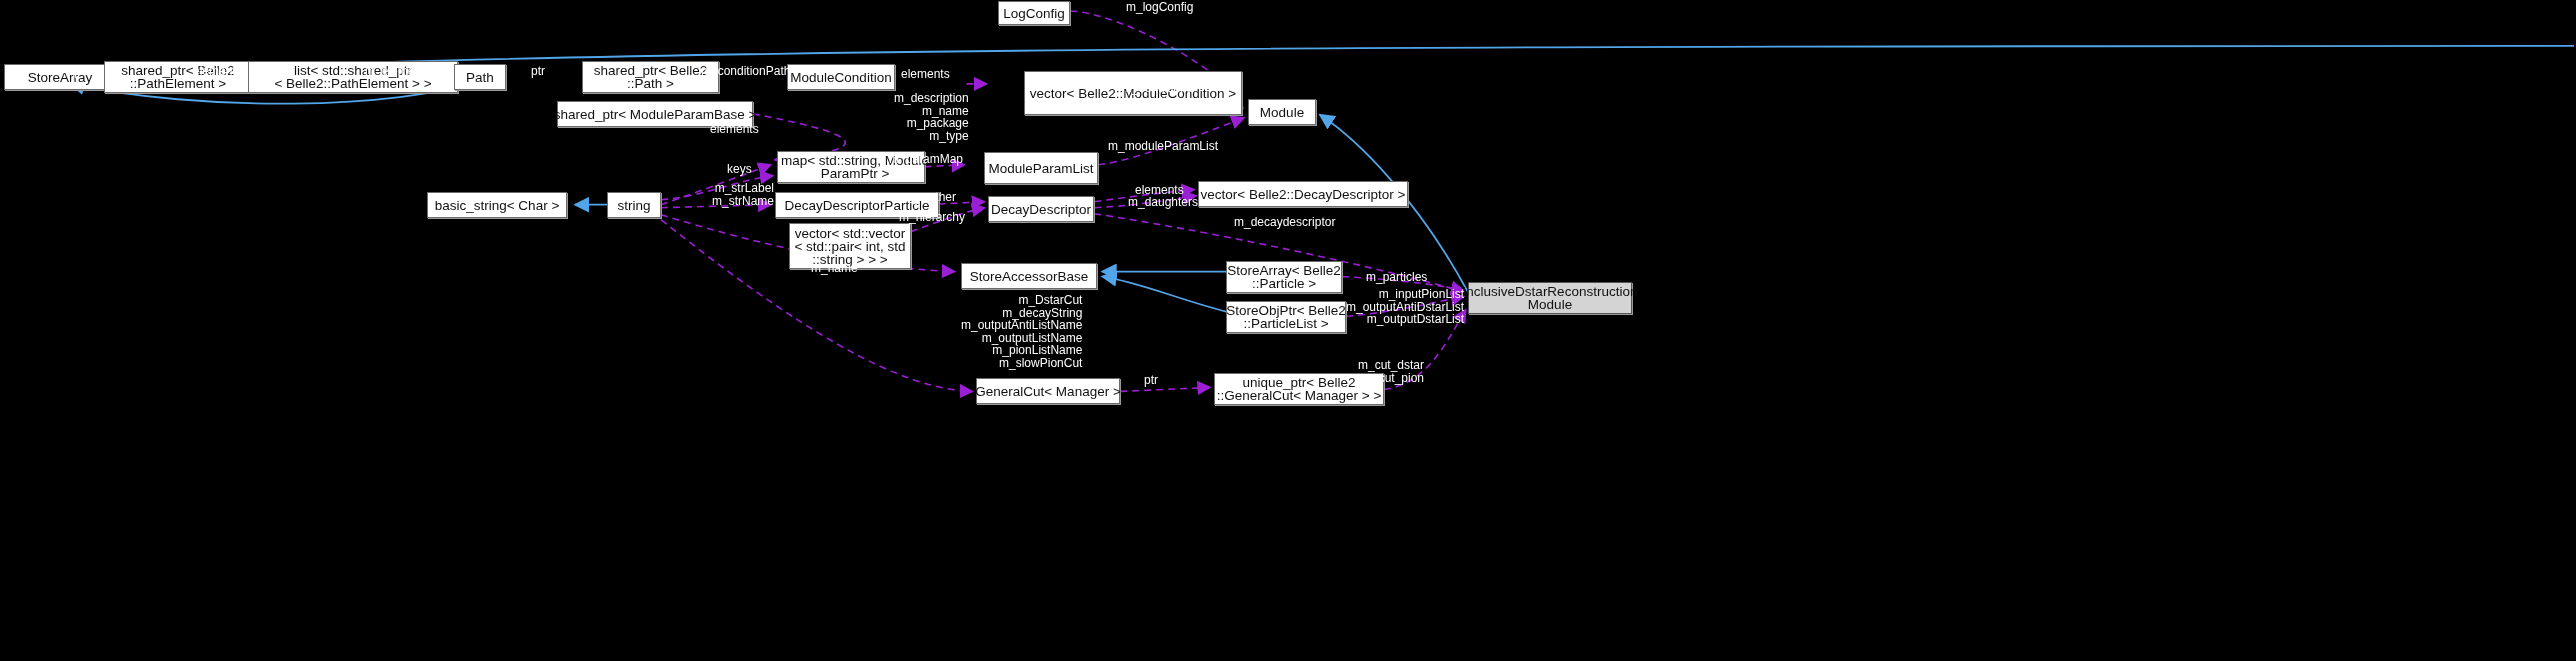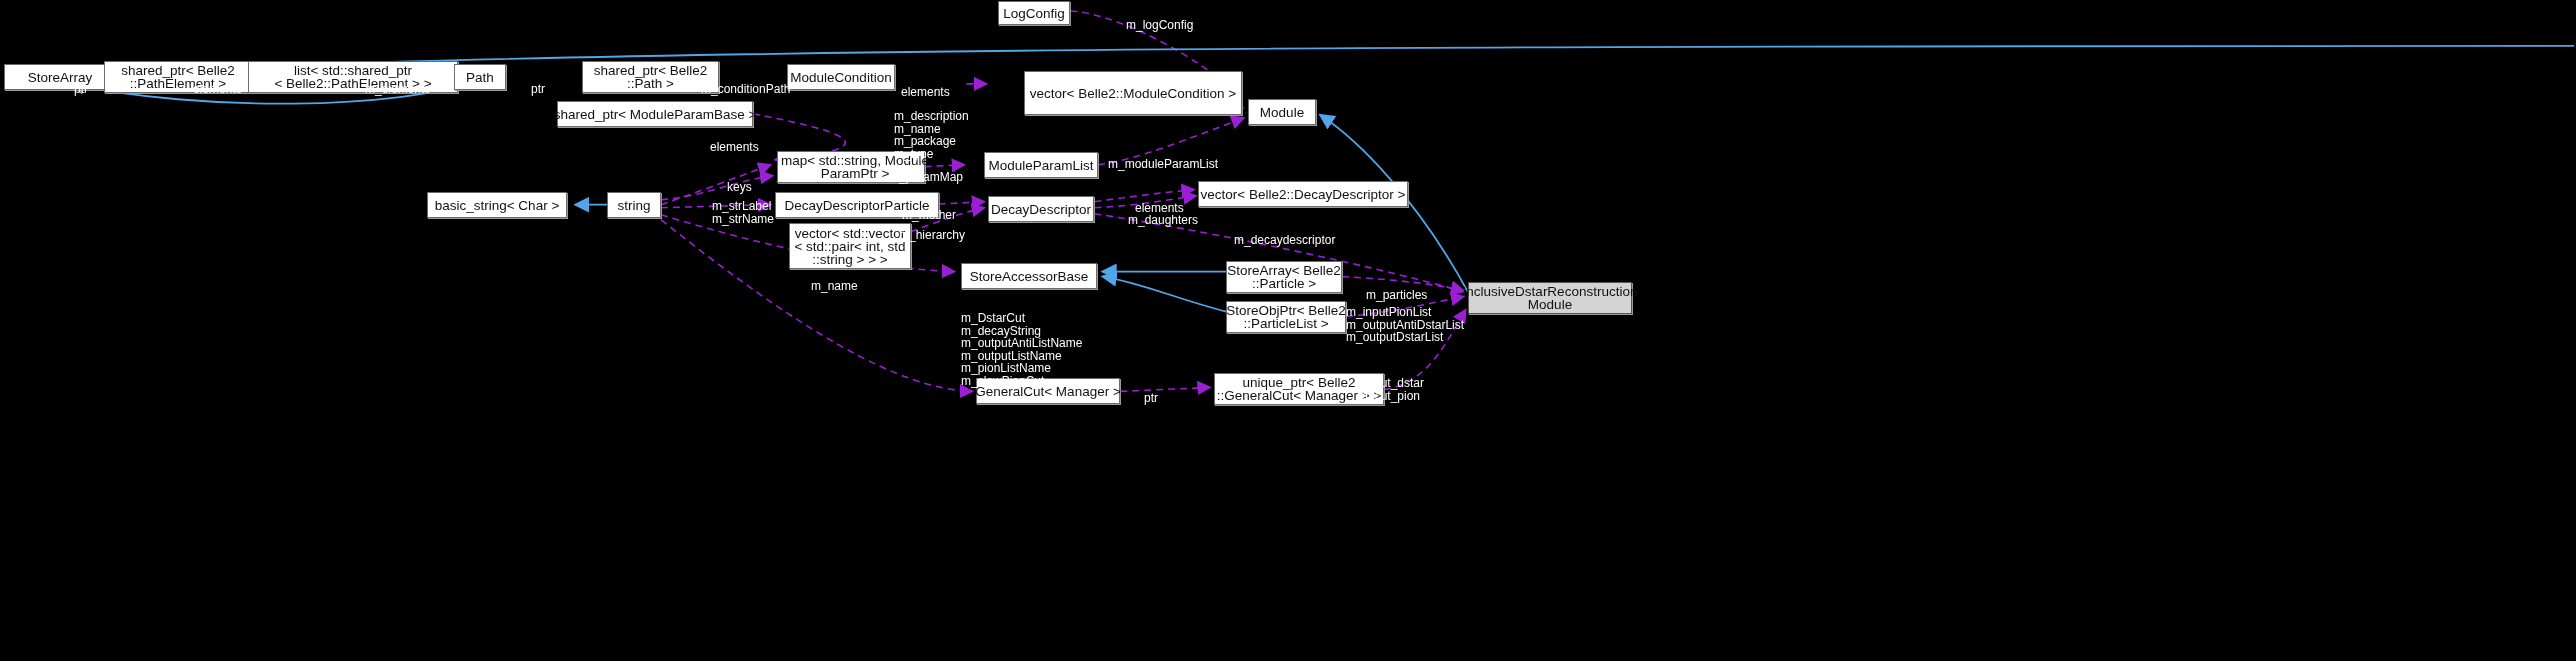--- a/index.html
+++ b/index.html
@@ -5,21 +5,21 @@
   html,body{margin:0;padding:0;background:#000;}
   #stage{position:relative;width:2576px;height:662px;background:#000;
          font-family:"Liberation Sans","DejaVu Sans",sans-serif;overflow:hidden;}
   svg#wires{position:absolute;left:0;top:0;width:2576px;height:662px;pointer-events:none;}
   .node{position:absolute;background:#fff;border:1px solid #6b6b6b;
         box-shadow:1px 1px 0 #9a9a9a;color:#111;
         display:flex;align-items:center;justify-content:center;text-align:center;
         font-size:13.5px;line-height:13px;white-space:pre;box-sizing:border-box;}
   .node.accent{background:#d4d4d4;border:1px solid #555;}
   .elab{position:absolute;color:#fff;font-size:12px;line-height:12.5px;
-        white-space:pre;text-align:left;margin-top:18px;}
+        white-space:pre;text-align:right;}
 </style>
 </head>
 <body>
 
 <div id="stage">
 
   <svg id="wires" viewBox="0 0 2580 663">
     <defs>
       <marker id="ah-p" markerWidth="9" markerHeight="9" refX="8" refY="4.5" orient="auto">
         <path d="M0,0 L9,4.5 L0,9 z" fill="#9b1fd4"></path>
@@ -73,21 +73,21 @@
 &lt; Belle2::PathElement &gt; &gt;</div>
       <div class="node" style="left: 454px; top: 64px; width: 52px; height: 26px;">Path</div>
       <div class="node" style="left: 582px; top: 61px; width: 137px; height: 32px;">shared_ptr&lt; Belle2
 ::Path &gt;</div>
       <div class="node" style="left: 787px; top: 64px; width: 108px; height: 26px;">ModuleCondition</div>
       <div class="node" style="left: 1024px; top: 71px; width: 218px; height: 44px;">vector&lt; Belle2::ModuleCondition &gt;</div>
       <div class="node" style="left: 1248px; top: 99px; width: 68px; height: 26px;">Module</div>
       <div class="node" style="left: 557px; top: 101px; width: 196px; height: 26px;">shared_ptr&lt; ModuleParamBase &gt;</div>
       <div class="node" style="left: 777px; top: 151px; width: 148px; height: 32px; padding-left: 8px;">map&lt; std::string, Module
 ParamPtr &gt;</div>
-      <div class="node" style="left: 984px; top: 152px; width: 114px; height: 26px;">ModuleParamList</div>
+      <div class="node" style="left: 984px; top: 152px; width: 114px; height: 32px;">ModuleParamList</div>
       <div class="node" style="left: 427px; top: 192px; width: 140px; height: 26px;">basic_string&lt; Char &gt;</div>
       <div class="node" style="left: 607px; top: 192px; width: 54px; height: 26px;">string</div>
       <div class="node" style="left: 775px; top: 192px; width: 164px; height: 26px;">DecayDescriptorParticle</div>
       <div class="node" style="left: 988px; top: 196px; width: 106px; height: 26px;">DecayDescriptor</div>
       <div class="node" style="left: 1198px; top: 181px; width: 210px; height: 26px;">vector&lt; Belle2::DecayDescriptor &gt;</div>
       <div class="node" style="left: 789px; top: 223px; width: 122px; height: 46px;">vector&lt; std::vector
 &lt; std::pair&lt; int, std
 ::string &gt; &gt; &gt;</div>
       <div class="node" style="left: 961px; top: 263px; width: 136px; height: 26px;">StoreAccessorBase</div>
       <div class="node" style="left: 1226px; top: 261px; width: 116px; height: 32px;">StoreArray&lt; Belle2

